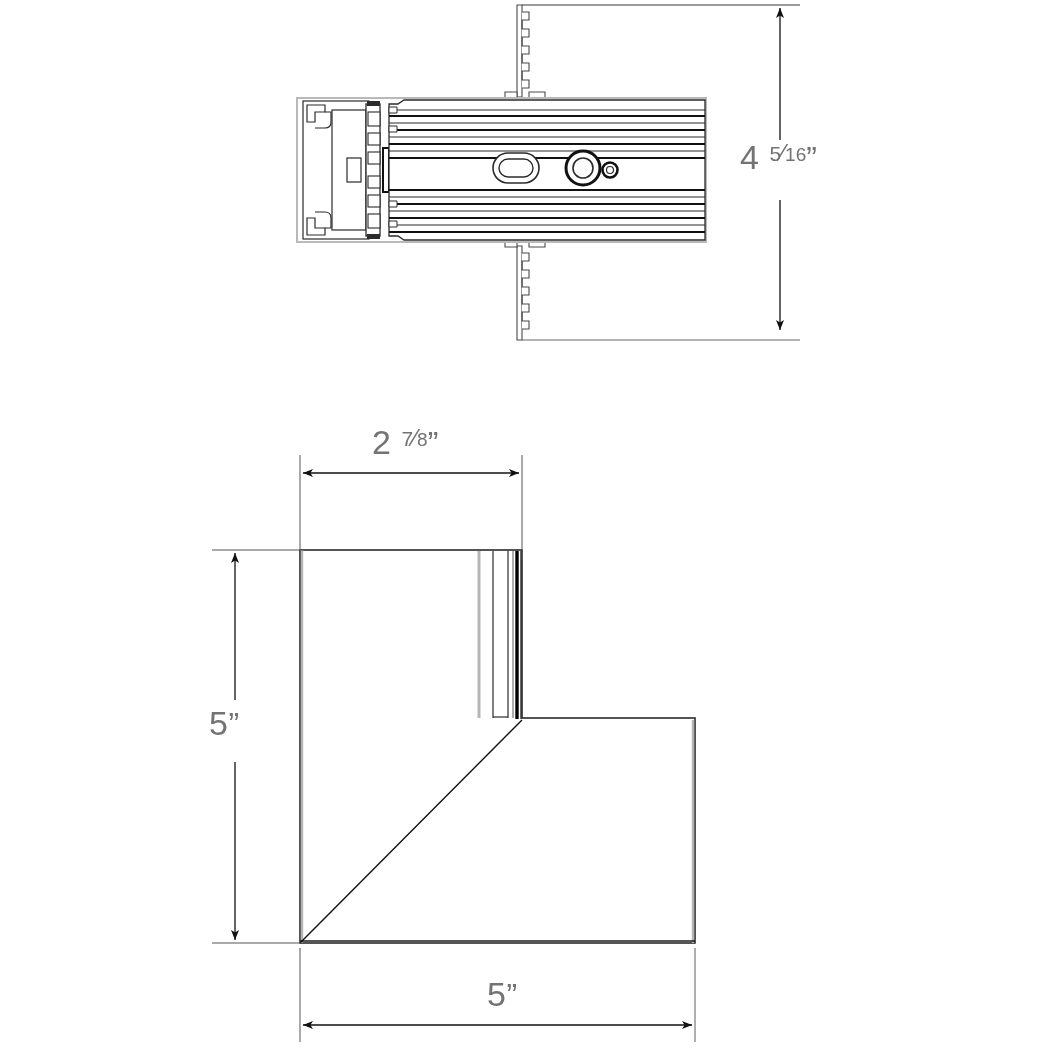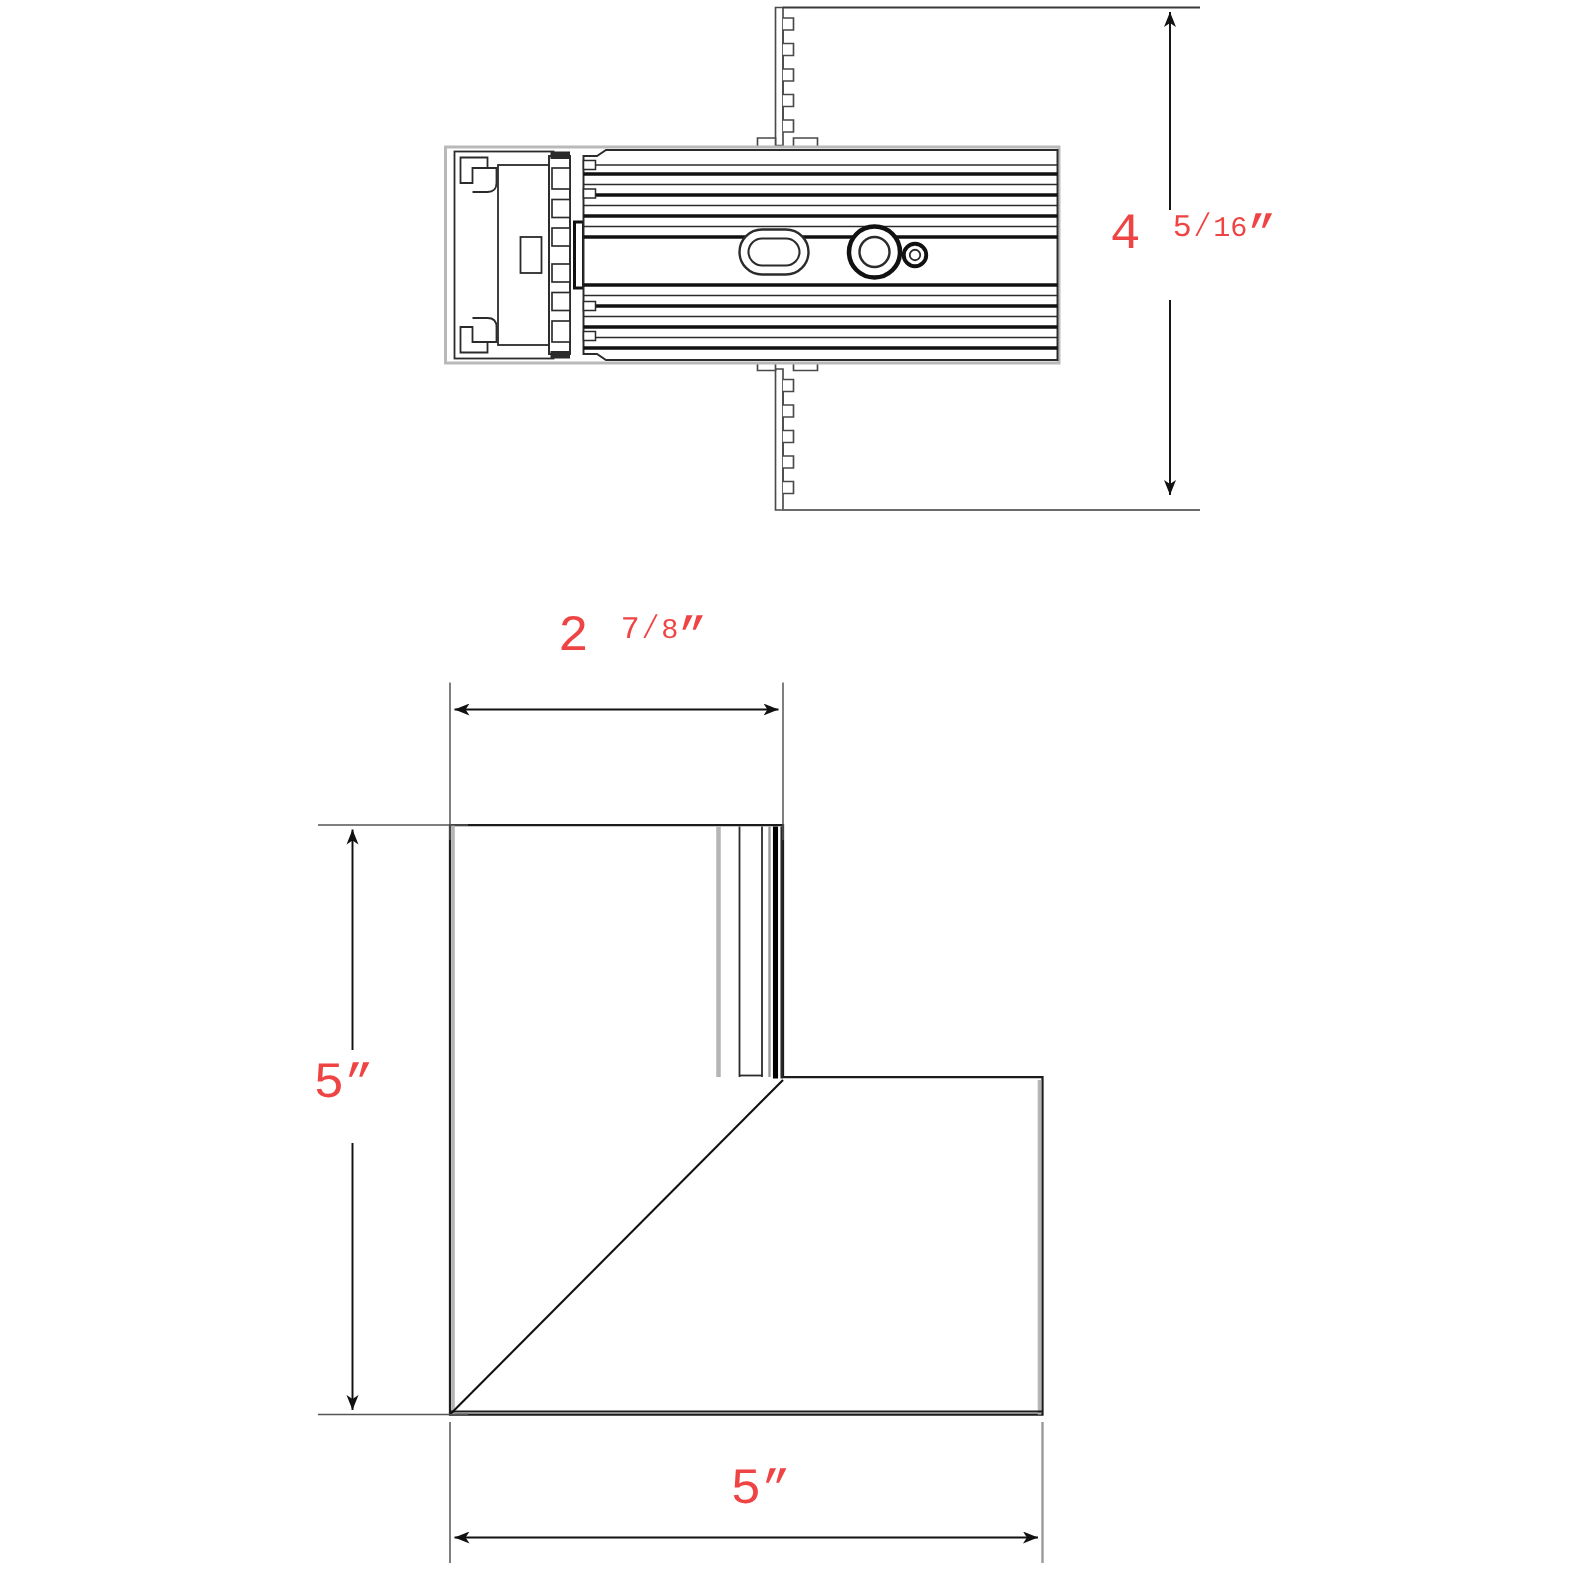--- a/index.html
+++ b/index.html
@@ -1,28 +1,28 @@
 <!DOCTYPE html>
 <html><head>
 <meta charset="utf-8">
 <style>
   html,body{margin:0;padding:0;background:#ffffff;}
   body{width:1048px;height:1048px;font-family:"Liberation Sans",sans-serif;color:#000;}
   #stage{position:relative;width:1048px;height:1048px;overflow:hidden;background:#fff;}
   svg.layer{position:absolute;left:0;top:0;width:1048px;height:1048px;}
-  .dimtext{position:absolute;font-family:Liberation Mono, monospace;color:#ef4444;
+  .dimtext{position:absolute;font-family:Liberation Sans, sans-serif;color:#737373;
            white-space:nowrap;line-height:1;}
   .dimtext .whole{font-size:34px;letter-spacing:0.5px;}
   .dimtext .frac{display:inline-block;font-size:21px;vertical-align:super;position:relative;top:-2px;}
   .dimtext .frac .num{font-size:21px;}
   .dimtext .frac .den{font-size:19px;}
   .dimtext .sl{font-size:24px;}
   .dimtext .pr{font-size:32px;}
   #dim-h-top{left:740px;top:140px;}
-  #dim-w-mid{left:372px;top:408px;}
+  #dim-w-mid{left:372px;top:425px;}
   #dim-v-low{left:209px;top:706px;}
   #dim-w-low{left:487px;top:977px;}
 </style>
 </head>
 <body>
 
 <div id="stage">
 
   <svg class="layer" viewBox="0 0 1048 1048">
     <defs>

